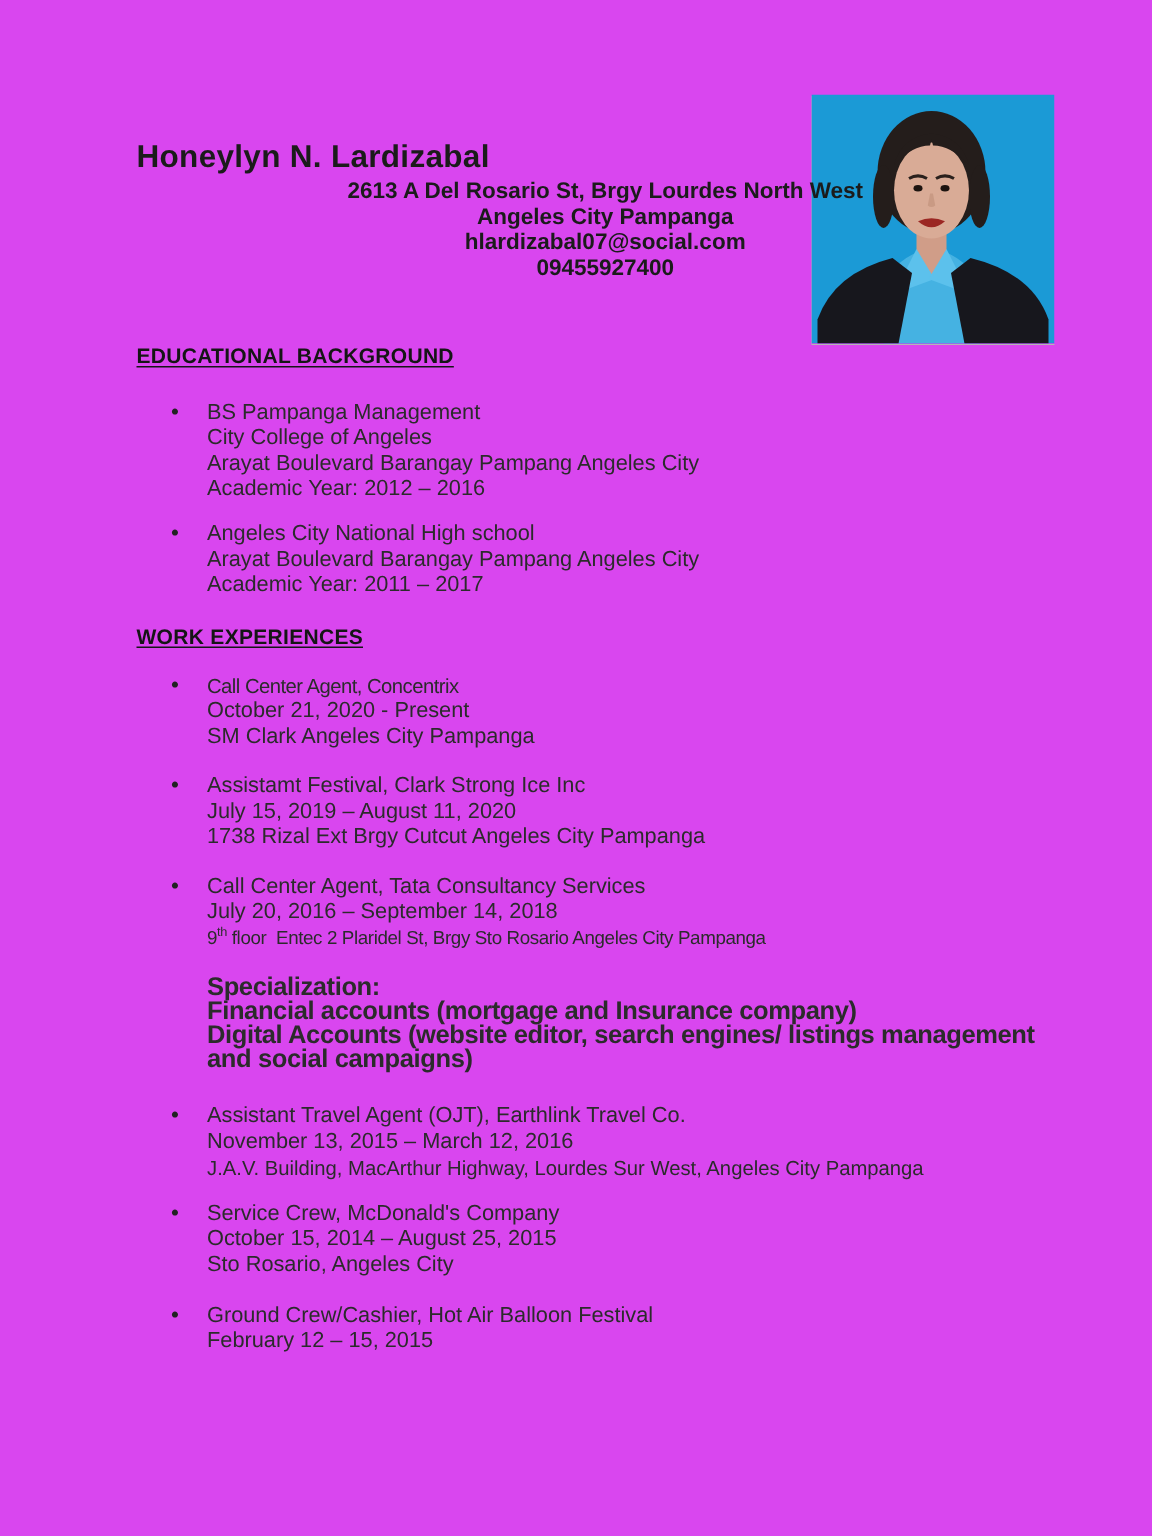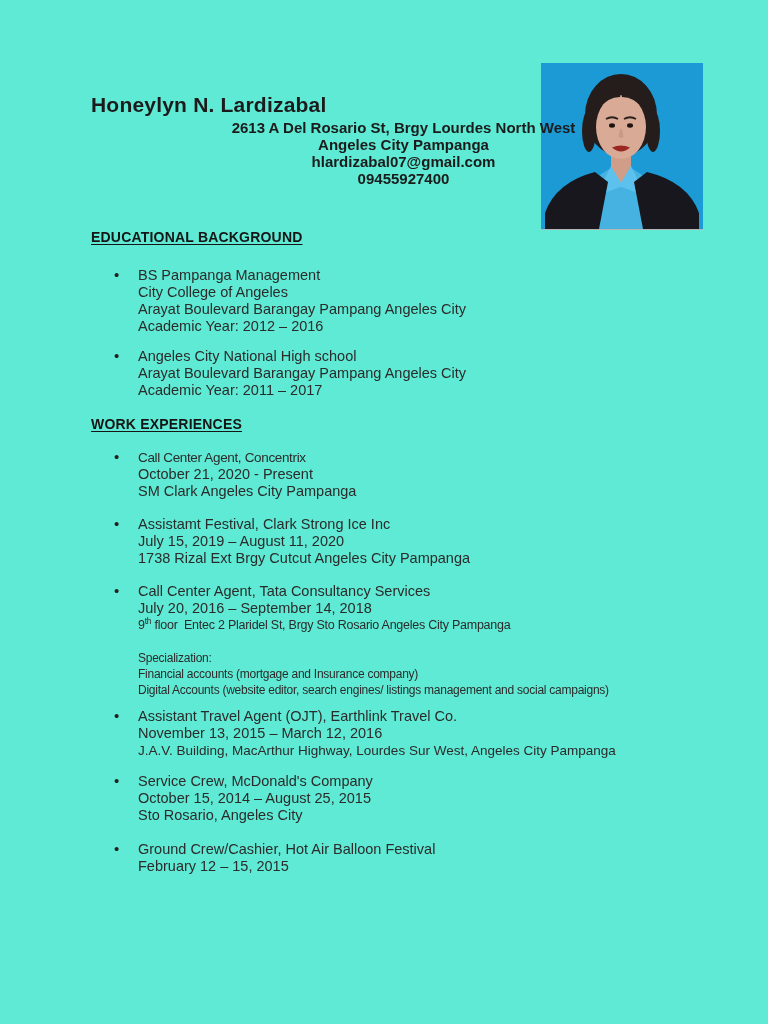--- a/index.html
+++ b/index.html
@@ -1,19 +1,19 @@
 <!DOCTYPE html>
 <html><head>
 <meta charset="utf-8">
 <style>
   html,body { margin:0; padding:0; background:#ffffff; }
   .page {
     position:relative;
     width:768px; height:1024px;
-    background:#5eead4;
+    background:#d946ef;
     overflow:hidden;
     font-family:"Liberation Sans","DejaVu Sans",sans-serif;
     color:#2b2b2b;
   }
 
   
   .photo {
     position:absolute; left:541px; top:63px;
     width:162px; height:166px;
     box-shadow:0 1px 0 #b5b5b5;
@@ -32,37 +32,37 @@
 
   .section-title {
     margin:0;
     font-size:14px; font-weight:bold; line-height:17px;
     color:#151515;
     text-decoration:underline;
     text-underline-offset:2px;
     letter-spacing:0.2px;
   }
   .mt42{margin-top:42px}.mt21{margin-top:21px}.mt17{margin-top:17px}
-  .mt16{margin-top:16px}.mt14{margin-top:14px}.mt13{margin-top:13px}.mt10{margin-top:10px}
+  .mt16{margin-top:16px}.mt14{margin-top:14px}.mt13{margin-top:13px}.mt10{margin-top:22px}
 
   .item {
     position:relative;
     padding-left:47px;
     font-size:14.5px; line-height:17px;
   }
   .item.bulleted::before {
     content:"\2022";
     position:absolute; left:23px; top:-1px;
     font-size:15px; color:#222;
   }
   .line { white-space:pre-wrap; }
   .role-narrow { font-size:13.5px; letter-spacing:-0.35px; }
   .loc-small   { font-size:12.5px; letter-spacing:-0.25px; line-height:16px; }
   .line-13     { font-size:13.5px; }
-  .spec-block  { font-size:12px; letter-spacing:-0.25px; line-height:16px; }
+  .spec-block  { font-size:17px; letter-spacing:-0.25px; line-height:16px;font-weight:bold; }
   sup { font-size:8.5px; line-height:0; vertical-align:super; }
 </style>
 </head>
 <body>
 
 <div class="page">
 
   <div class="photo" role="img" aria-label="ID photo of a woman with dark pulled-back hair, black blazer over a light blue collared shirt, on a blue background">
     <svg viewBox="0 0 162 166" aria-hidden="true">
       <rect x="0" y="0" width="162" height="166" fill="#1b9ad6"></rect>
@@ -95,21 +95,21 @@
 
       <path d="M71,84.5 Q80,80.5 89,84.5 Q80,92.5 71,84.5 Z" fill="#9b2723"></path>
     </svg>
   </div>
 
   <div class="content">
 
     <h1 class="name">Honeylyn N. Lardizabal</h1>
     <div class="hline">2613 A Del Rosario St, Brgy Lourdes North West</div>
     <div class="hline">Angeles City Pampanga</div>
-    <div class="hline">hlardizabal07@gmail.com</div>
+    <div class="hline">hlardizabal07@social.com</div>
     <div class="hline">09455927400</div>
 
     <h2 class="section-title mt42">EDUCATIONAL BACKGROUND</h2>
 
     <div class="item bulleted mt21">
       <div class="line">BS Pampanga Management</div>
       <div class="line">City College of Angeles</div>
       <div class="line">Arayat Boulevard Barangay Pampang Angeles City</div>
       <div class="line">Academic Year: 2012 – 2016</div>
     </div>

